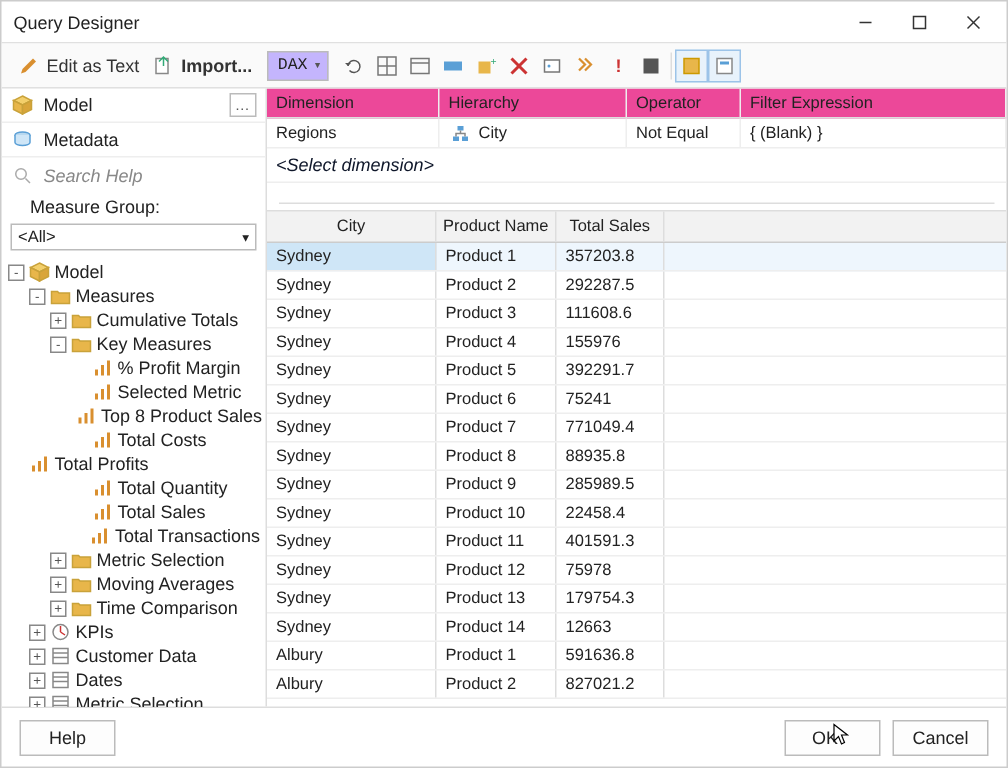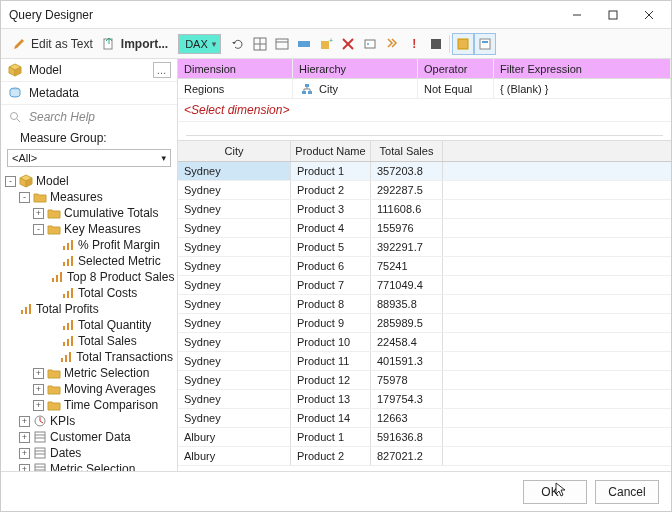--- a/index.html
+++ b/index.html
@@ -37,24 +37,25 @@
   }
   .toolbar .tbtn {
     display: flex; align-items: center; gap: 4px;
     padding: 2px 4px;
     height: 22px;
     color: #333;
   }
   .toolbar .tbtn.small { width: 22px; justify-content:center; padding:0; }
   .toolbar .dax {
     display:flex; align-items:center; gap:4px;
-    border: 1px solid #bbb; background:#5eead4;
+    border: 1px solid #bbb; background:#c4b5fd;
     height: 20px; padding: 0 4px 0 6px;
     font-size: 11px;
     margin: 0 6px;
+    font-family: Liberation Mono, monospace;
   }
   .toolbar .dax .chev { font-size: 9px; color:#555; }
   .toolbar .sep { width:1px; height:18px; background:#ddd; margin: 0 2px; }
   .iconbox { width:16px; height:16px; display:inline-flex; align-items:center; justify-content:center; }
 
   
   .main {
     display: flex;
     height: calc(100% - 28px - 30px - 40px);
   }
@@ -113,25 +114,25 @@
 
   
   .right {
     flex:1; display:flex; flex-direction:column;
     overflow:hidden;
   }
   .gridhead, .gridrow {
     display:flex; align-items:center;
     font-size:11px;
   }
-  .gridhead { height:20px; border-bottom:1px solid #ddd; background:#f0abfc; }
+  .gridhead { height:20px; border-bottom:1px solid #ddd; background:#ec4899; }
   .gridrow  { height:20px; border-bottom:1px solid #eee; }
   .gc { padding:0 6px; border-right:1px solid #eee; height:100%; display:flex; align-items:center; }
   .gc1{ width:115px; } .gc2{ width:125px; } .gc3{ width:76px; } .gc4{ flex:1; }
-  .selectdim { color:#b91c1c; font-style:italic; padding:4px 6px; border-bottom:1px solid #eee; }
+  .selectdim { color:#0f172a; font-style:italic; padding:4px 6px; border-bottom:1px solid #eee; }
   .hsep { height:8px; border-bottom:1px solid #ddd; margin:6px 8px 4px 8px; }
 
   .datahead {
     display:flex; height:22px; border-top:1px solid #ddd; border-bottom:1px solid #ccc;
     background:#f2f2f2; font-size:11px;
   }
   .dc { border-right:1px solid #ddd; display:flex;align-items:center;justify-content:center; }
   .dc1{ width:113px; } .dc2{ width:80px; } .dc3{ width:72px; justify-content:center; }
   .datatable { flex:1; overflow:auto; }
   .drow { display:flex; height:19px; border-bottom:1px solid #eee; font-size:11px; }
@@ -640,20 +641,23 @@
         <div class="drow">
           <div class="dc dc1">Albury</div>
           <div class="dc dc2">Product 2</div>
           <div class="dc dc3" style="justify-content:flex-start;">827021.2</div>
         </div>
       </div>
   </div>
 </div>
 
 <div class="footer">
+  <div class="btn">
+      <span>Help</span>
+    </div>
   <div class="spacer"></div>
   <div class="btn">
     <span>OK</span>
     <span class="cursor">
       <svg width="14" height="16" viewBox="0 0 14 16">
           <path d="M1 1 L1 12 L4 9 L6 14 L8 13 L6 8 L10 8 Z" fill="#fff" stroke="#000" stroke-width="0.8"></path>
         </svg>
     </span>
   </div>
   <div class="btn">

